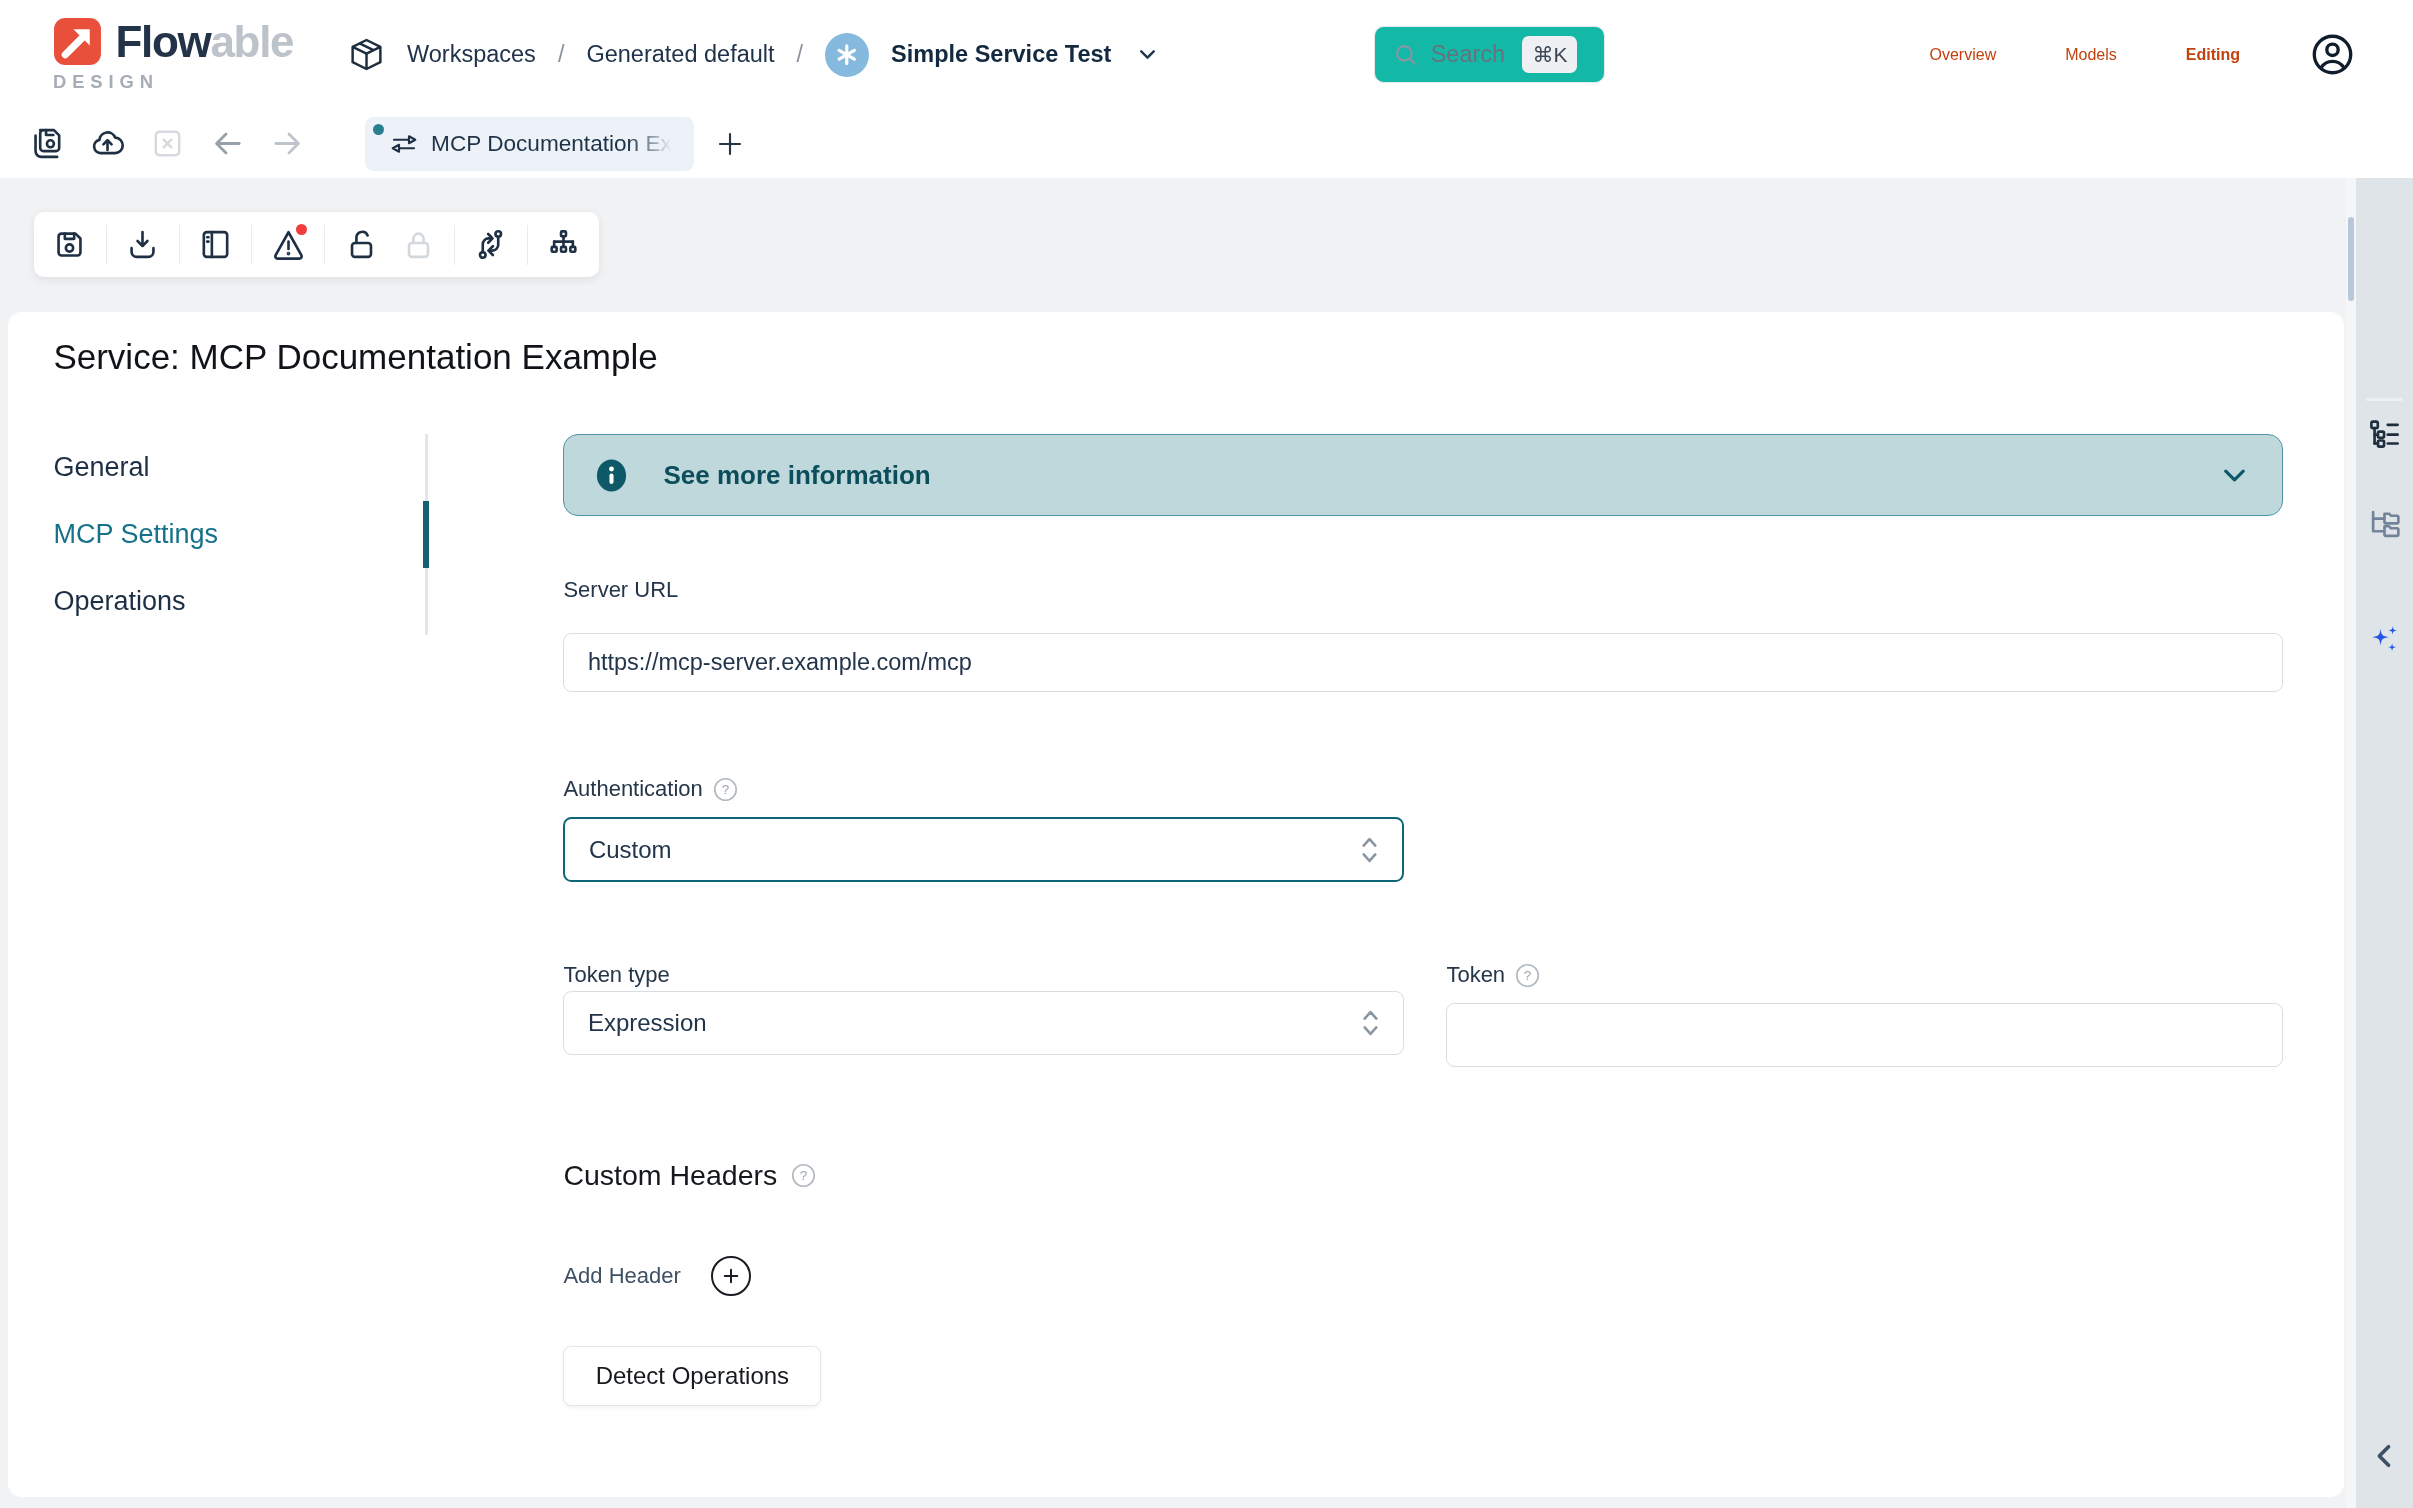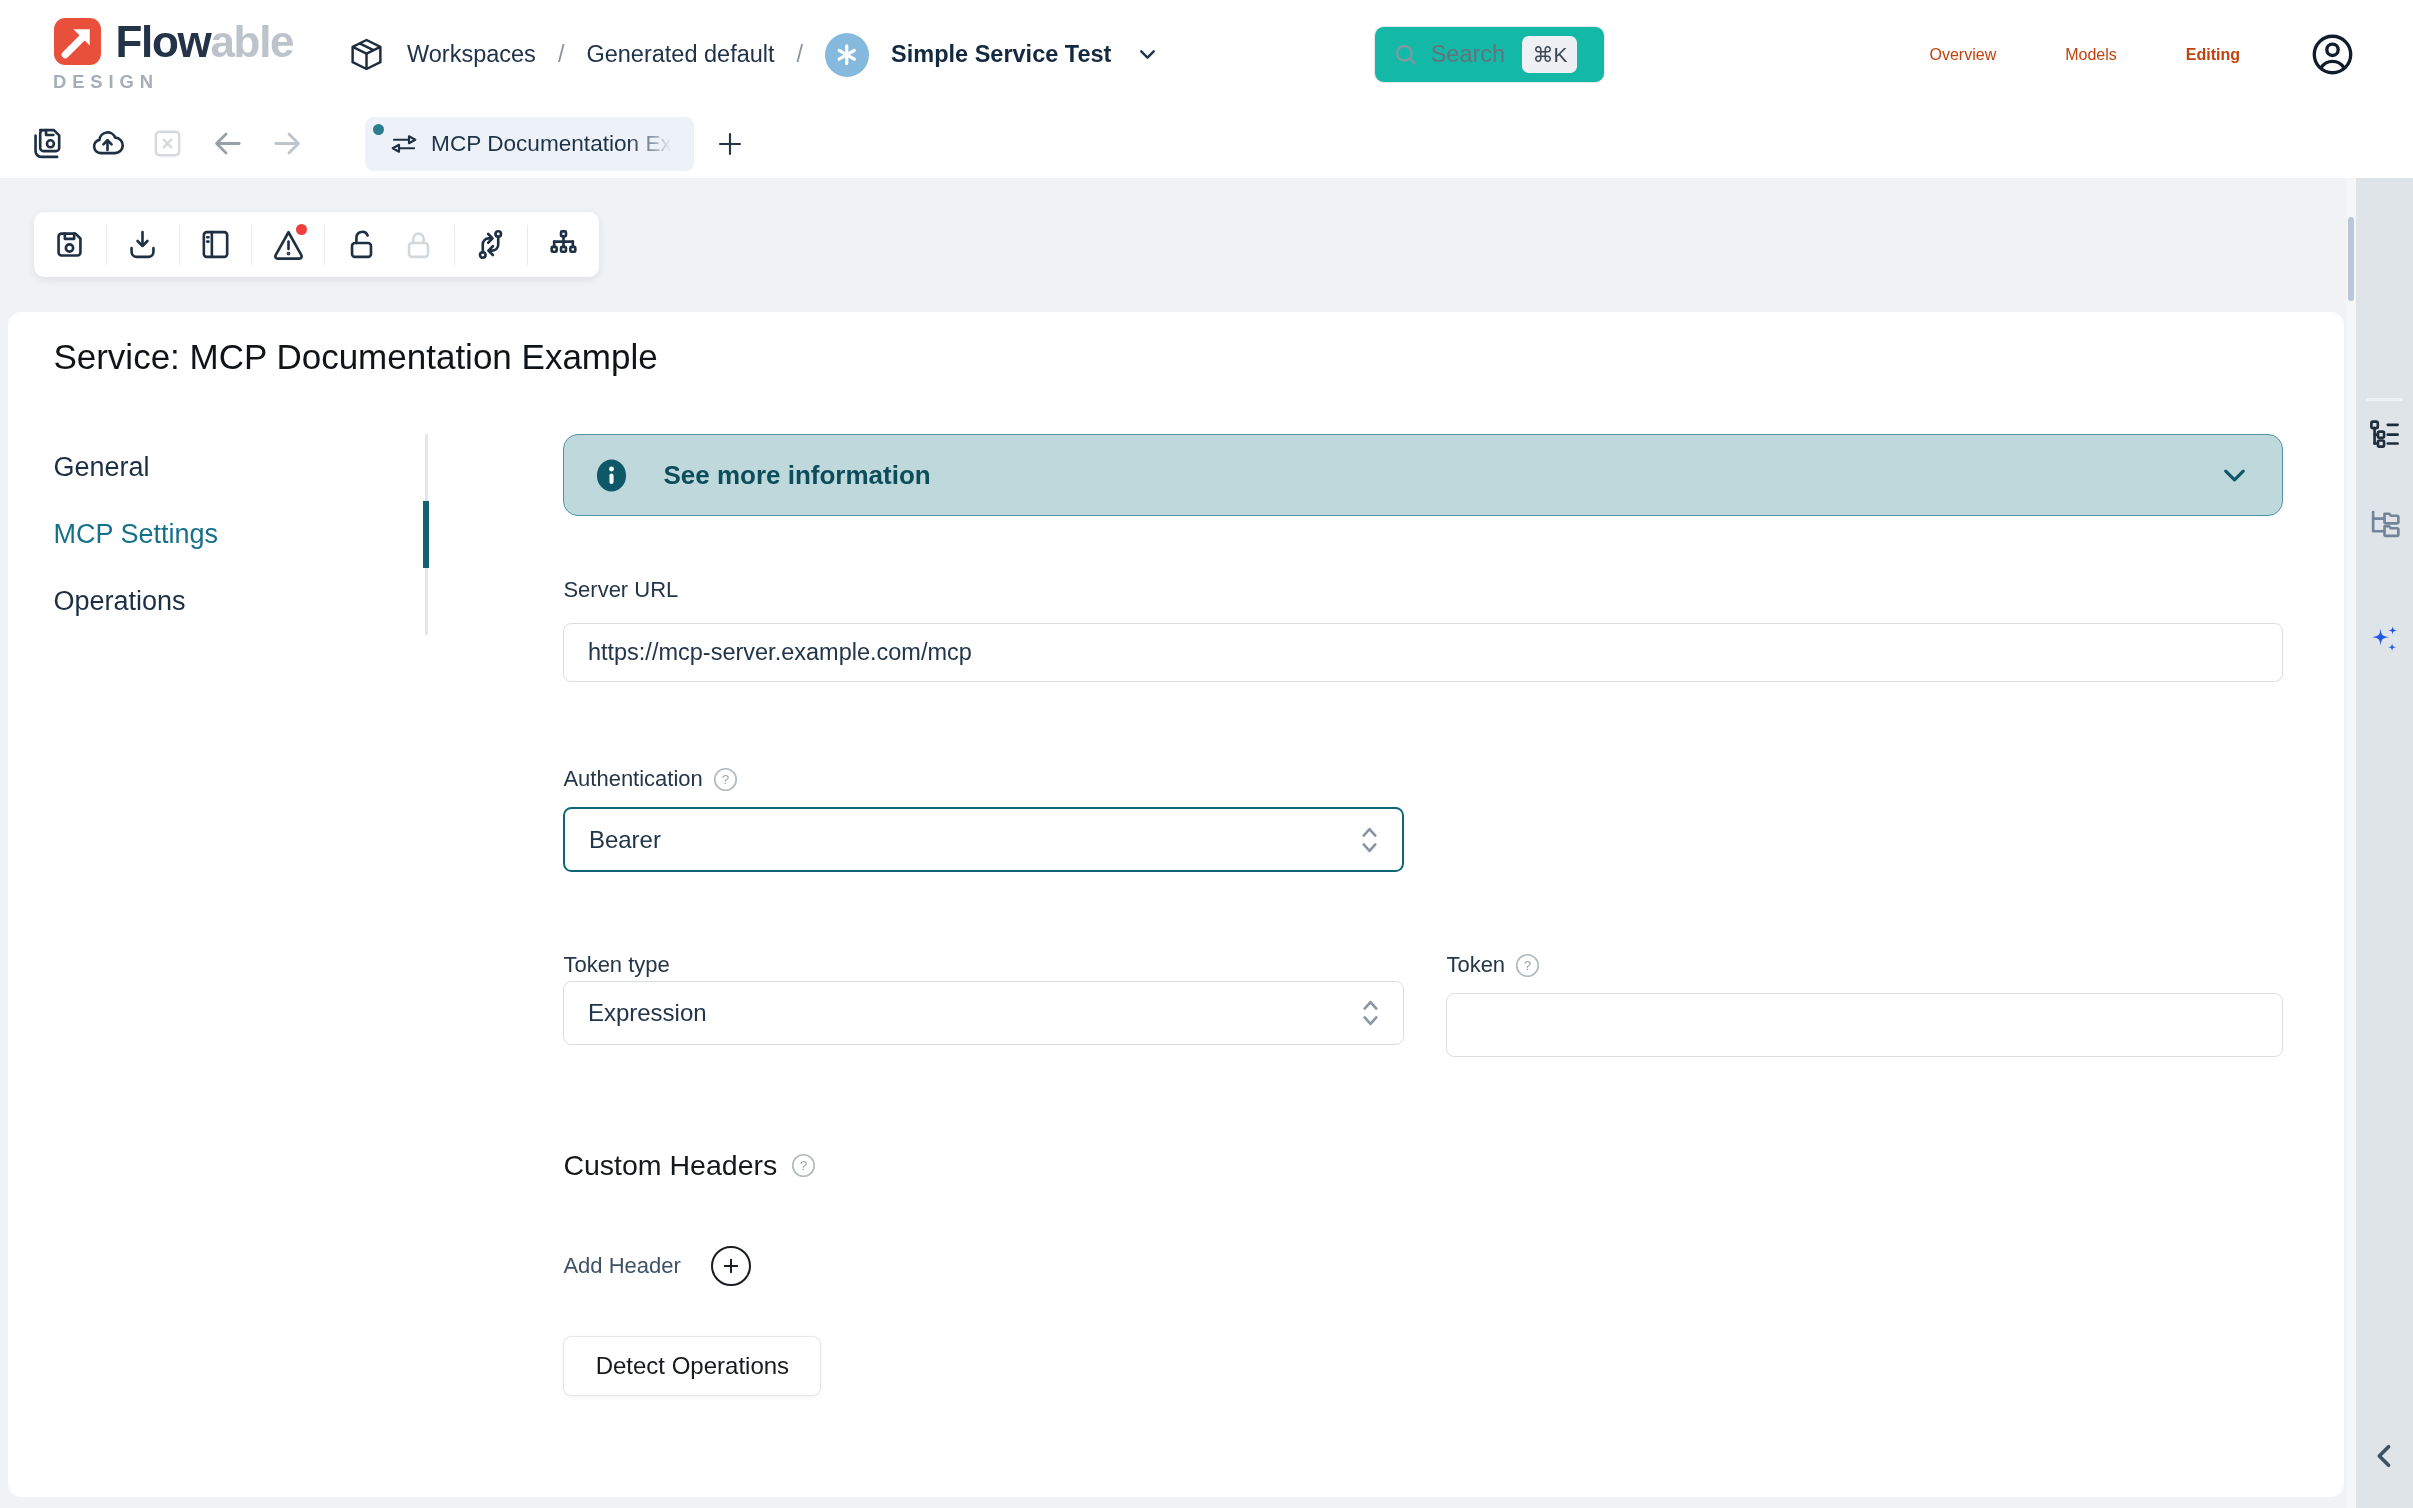--- a/index.html
+++ b/index.html
@@ -87,21 +87,21 @@
     display: flex; align-items: center; padding: 0 30px; cursor: pointer; }
   .banner-icon { width: 35px; height: 35px; }
   .banner-text { margin-left: 34px; font-size: 26px; font-weight: 600; color: #0B4D5A; }
   .banner-chev { margin-left: auto; width: 35px; height: 35px; }
 
   .field-label { font-size: 22px; color: #253649; }
   .label-row { display: flex; align-items: center; gap: 10px; }
   .help-icon { width: 25px; height: 25px; cursor: pointer; }
 
   .f-server { margin-top: 61px; }
-  .text-input { margin-top: 20px; width: 100%; height: 59px; border: 1.7px solid #D8DDE2; border-radius: 8.4px;
+  .text-input { margin-top: 30px; width: 100%; height: 59px; border: 1.7px solid #D8DDE2; border-radius: 8.4px;
     background: #fff; font-family: inherit; font-size: 23.5px; color: #22354A; padding: 0 23.5px; outline: none; display: block; }
 
   .f-auth { margin-top: 84px; }
   .select { margin-top: 15px; width: 841px; height: 65px; border: 1.7px solid #D8DDE2; border-radius: 8.4px;
     display: flex; align-items: center; padding: 0 20px 0 23.5px; font-size: 24px; color: #22354A; background: #fff; cursor: pointer; }
   .select.focused { border: 2.5px solid #0E6578; }
   .stepper { margin-left: auto; width: 25px; height: 32px; }
 
   .f-token-row { margin-top: 80px; display: flex; gap: 42px; }
   .col-a { width: 841px; }
@@ -361,21 +361,21 @@
 
           <div class="f-auth">
             <div class="label-row">
               <span class="field-label">Authentication</span>
               <svg class="help-icon" viewBox="0 0 24 24">
                 <circle cx="12" cy="12" r="10.3" fill="none" stroke="#B3BAC2" stroke-width="1.6"></circle>
                 <text x="12" y="16.6" text-anchor="middle" font-size="13" fill="#9AA3AD" font-family="Liberation Sans, sans-serif">?</text>
               </svg>
             </div>
             <div class="select focused">
-              <span>Bearer</span>
+              <span>Custom</span>
               <svg class="stepper" viewBox="0 0 16 22" fill="none" stroke="#8B96A3" stroke-width="1.8" stroke-linecap="round" stroke-linejoin="round">
                 <path d="M4 8 l4-4.5 4 4.5"></path>
                 <path d="M4 14 l4 4.5 4-4.5"></path>
               </svg>
             </div>
           </div>
 
           <div class="f-token-row">
             <div class="col-a">
               <div class="field-label">Token type</div>

